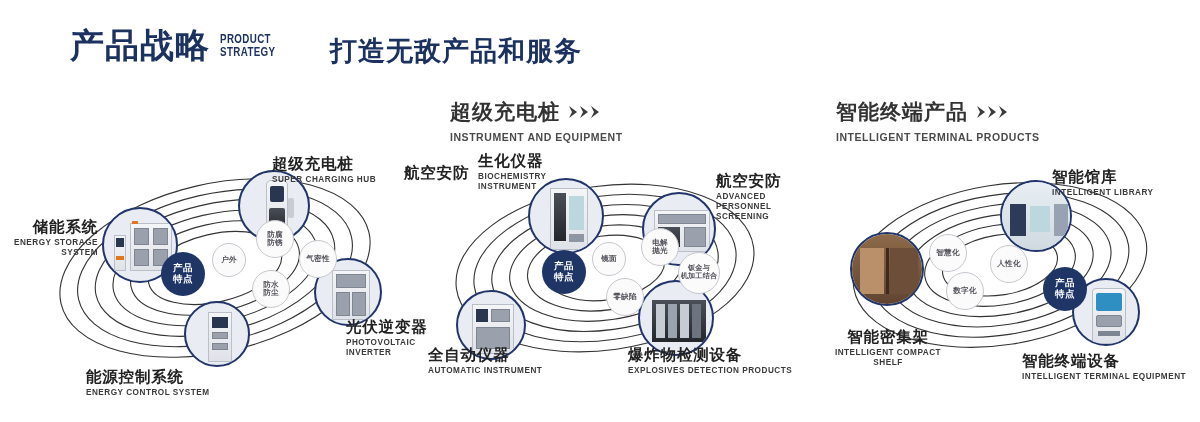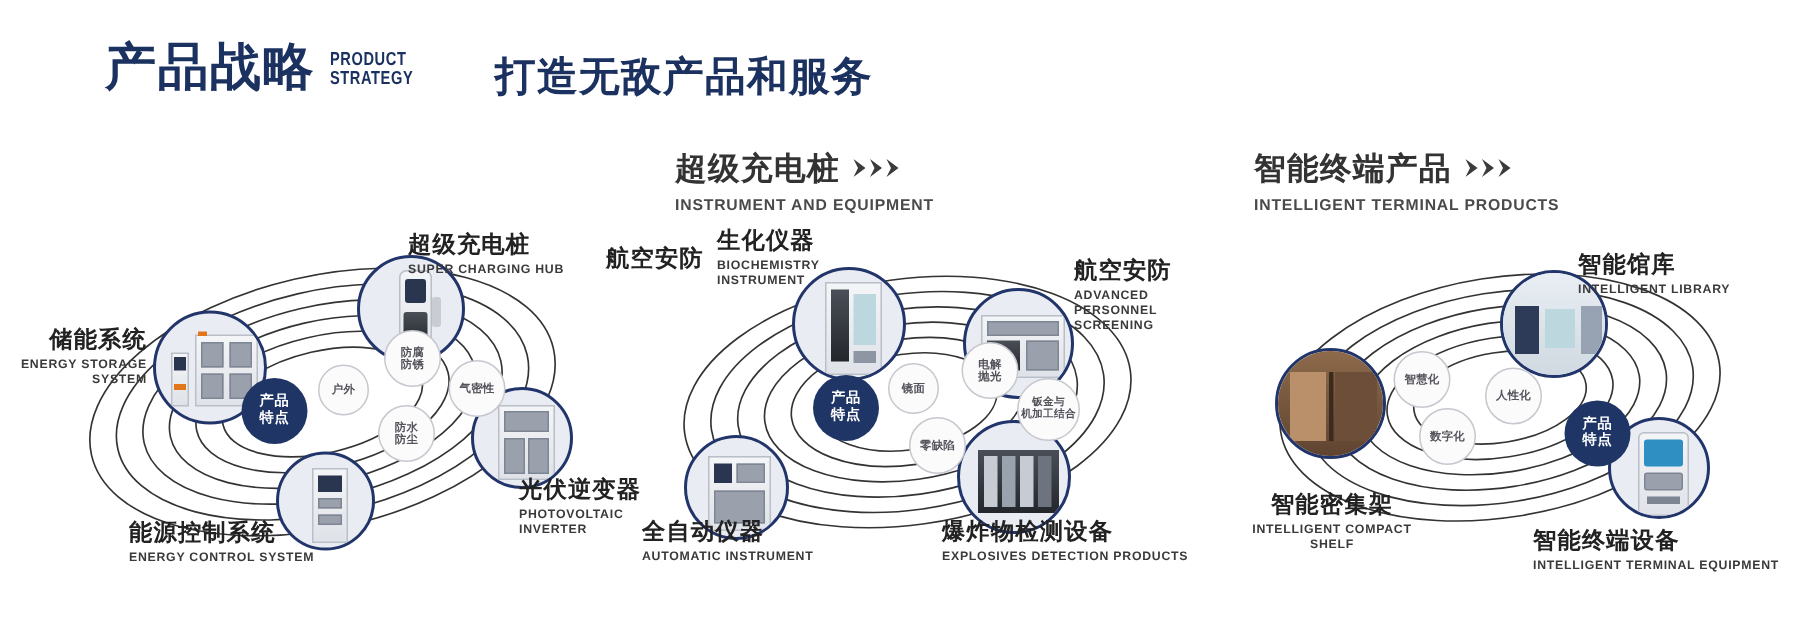--- a/index.html
+++ b/index.html
@@ -189,21 +189,21 @@
     </div>
 
     <div class="node" style="left:144px; top:151px; width:66px; height:66px;">
       <div class="ph">
         <div class="dev cab" style="left:22px; top:9px; width:24px; height:50px;"></div>
         <div class="dev scr" style="left:26px; top:14px; width:16px; height:11px;"></div>
         <div class="dev pan" style="left:26px; top:29px; width:16px; height:7px;"></div>
         <div class="dev pan" style="left:26px; top:40px; width:16px; height:7px;"></div>
       </div>
     </div>
-    <div class="lbl" style="left:46px; top:197px;">
+    <div class="lbl" style="left:46px; top:218px;">
       <div class="cn">能源控制系统</div>
       <div class="en">ENERGY CONTROL SYSTEM</div>
     </div>
 
     <div class="core" style="left:121px; top:102px; width:44px; height:44px; font-size:9.5px;">
       <span style="white-space:pre-line;">产品
 特点</span>
     </div>
 
     <div class="feat" style="left:172px; top:93px; width:34px; height:34px; font-size:7.6px;">

